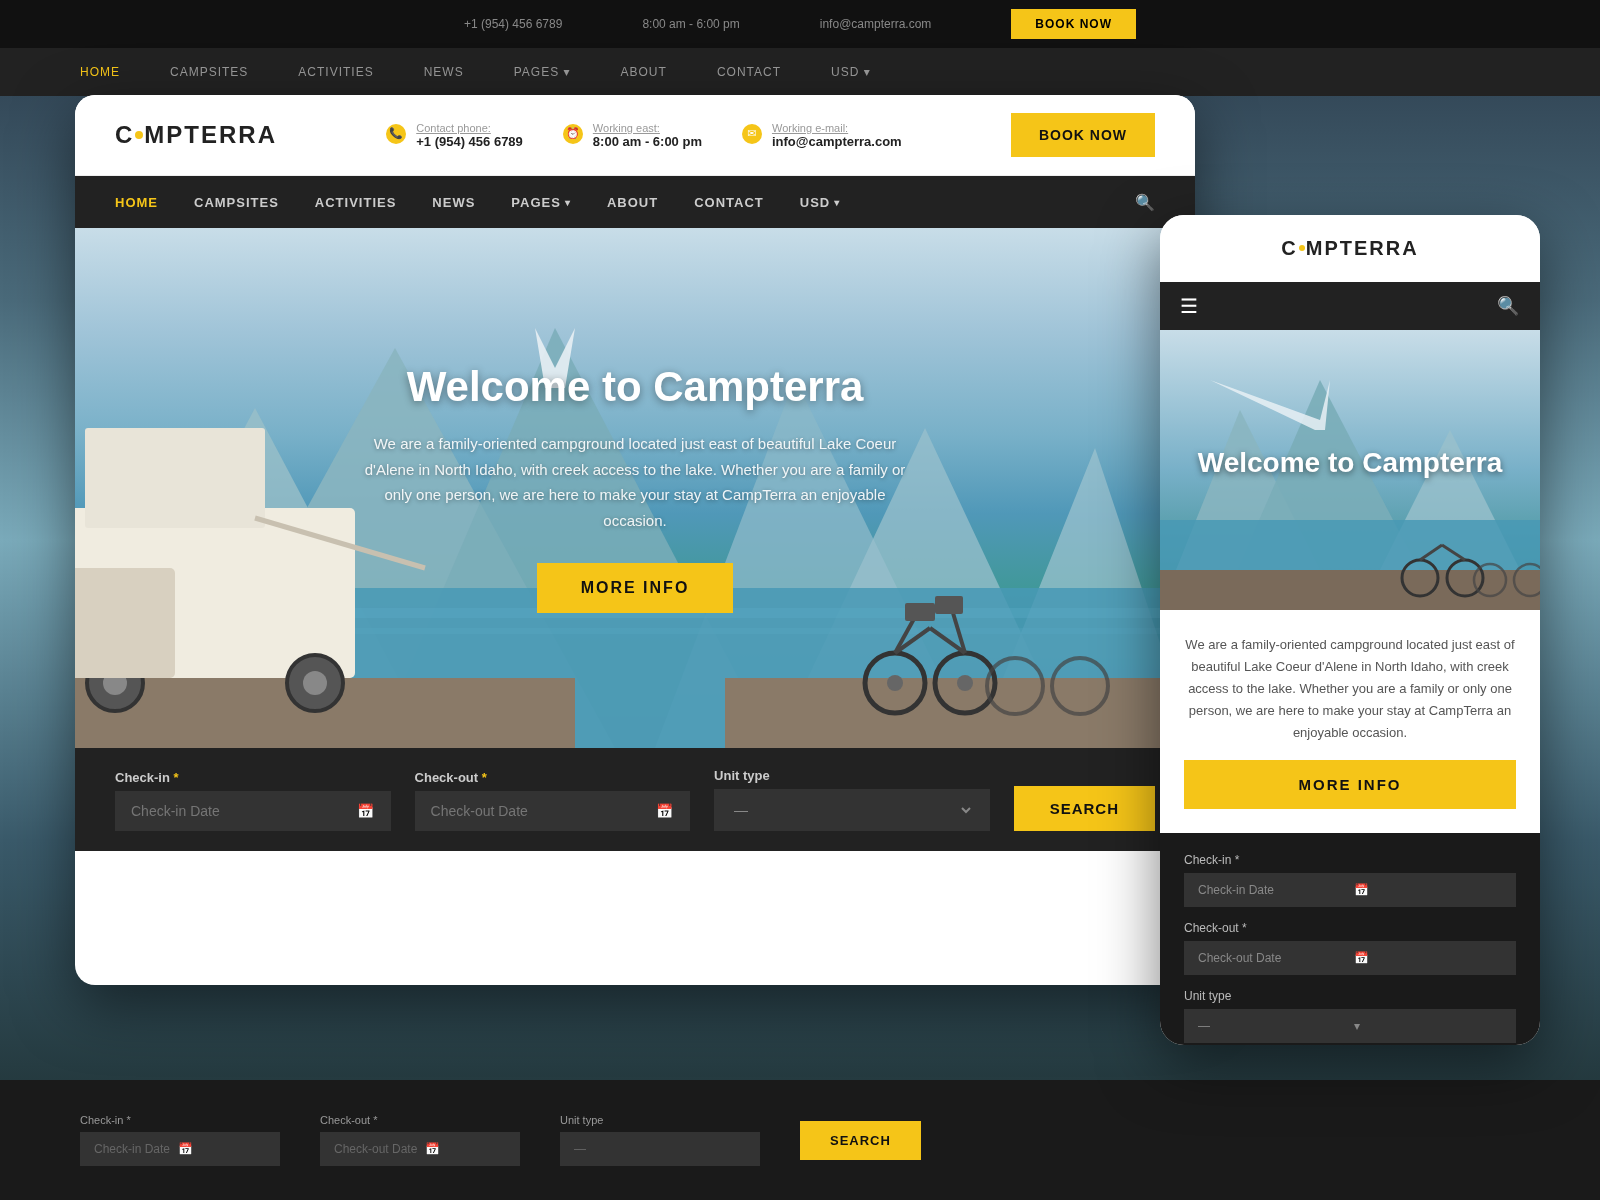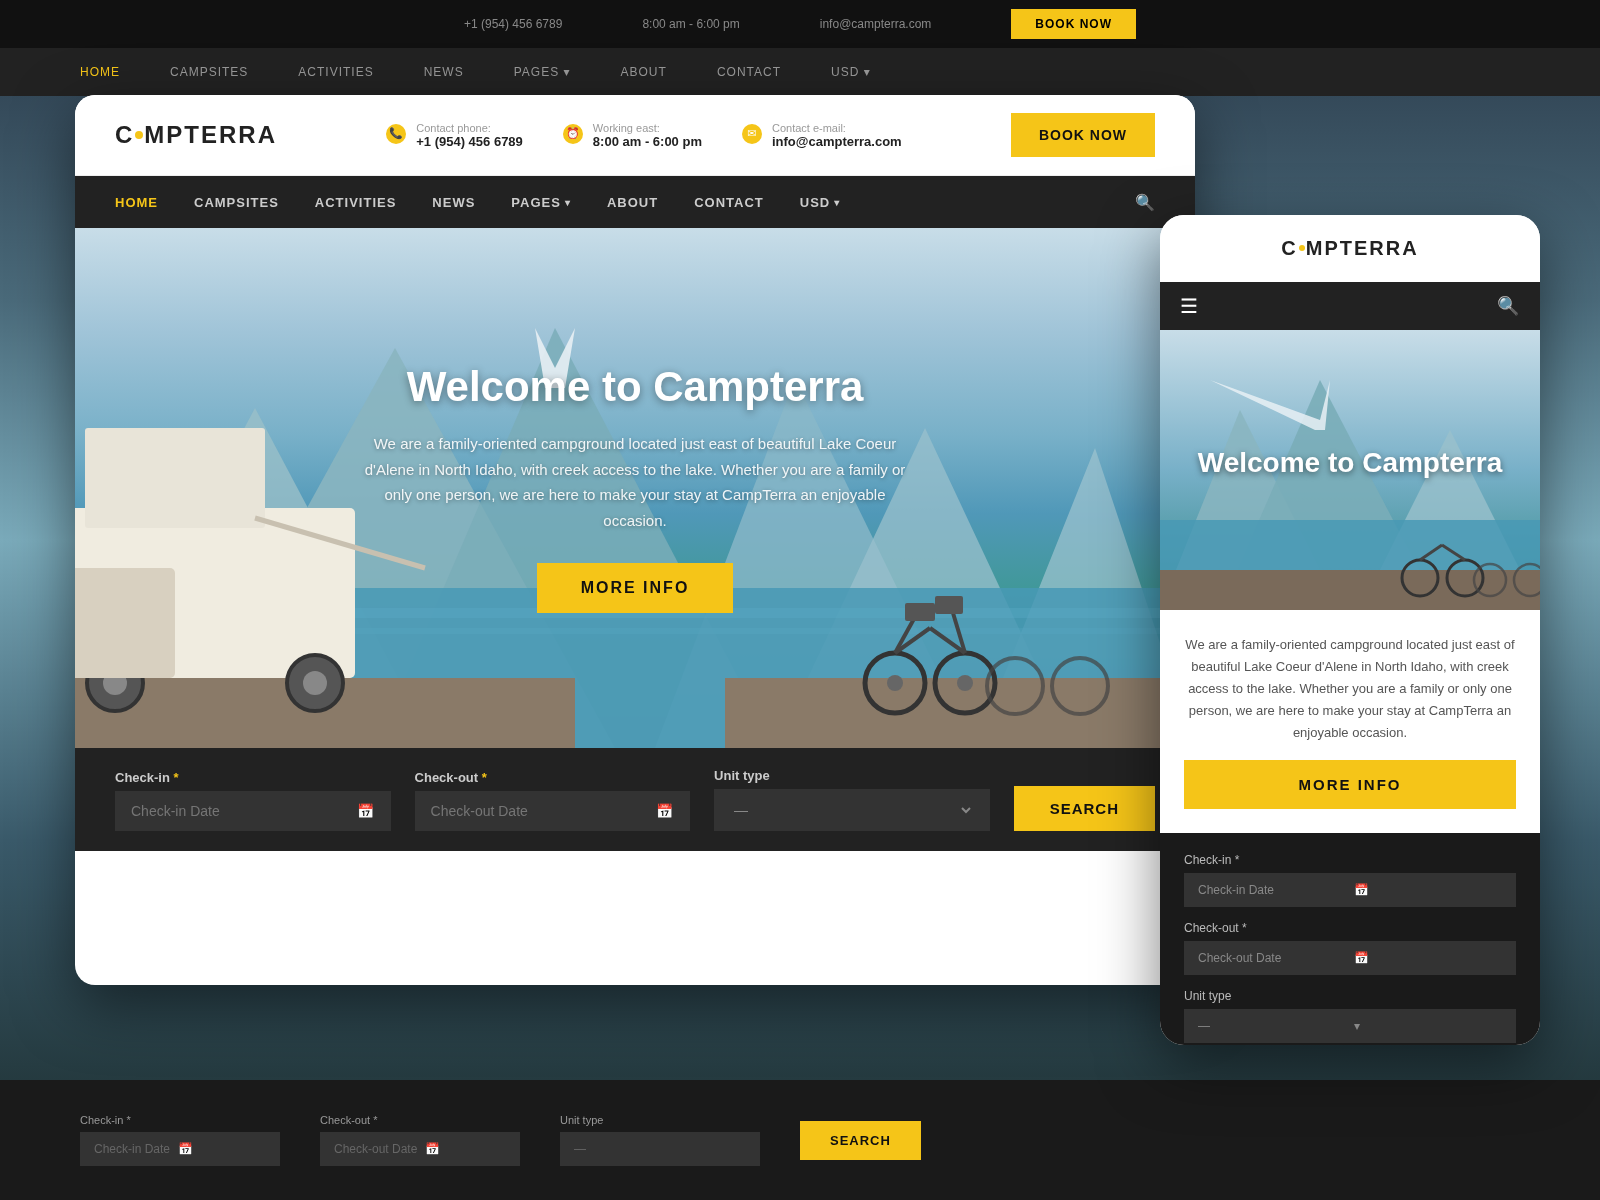--- a/index.html
+++ b/index.html
@@ -77,20 +77,21 @@
     .info-icon.phone { background: #f5c518; color: #fff; }
     .info-icon.clock { background: #f5c518; color: #fff; }
     .info-icon.email { background: #f5c518; color: #fff; }
     .info-text {
       display: flex;
       flex-direction: column;
     }
     .info-label {
       font-size: 11px;
       color: #999;
+      text-decoration: underline;
     }
     .info-value {
       font-size: 13px;
       color: #222;
       font-weight: 600;
     }
     .book-now-btn {
       background: #f5c518;
       color: #111;
       padding: 14px 28px;
@@ -527,21 +528,21 @@
       <div class="info-item">
         <div class="info-icon clock">⏰</div>
         <div class="info-text">
           <span class="info-label">Working east:</span>
           <span class="info-value">8:00 am - 6:00 pm</span>
         </div>
       </div>
       <div class="info-item">
         <div class="info-icon email">✉</div>
         <div class="info-text">
-          <span class="info-label">Contact e-mail:</span>
+          <span class="info-label">Working e-mail:</span>
           <span class="info-value">info@campterra.com</span>
         </div>
       </div>
     </div>
     <button class="book-now-btn">BOOK NOW</button>
   </div>
 
   <nav class="desktop-nav">
     <span class="nav-item active">HOME</span>
     <span class="nav-item">CAMPSITES</span>

